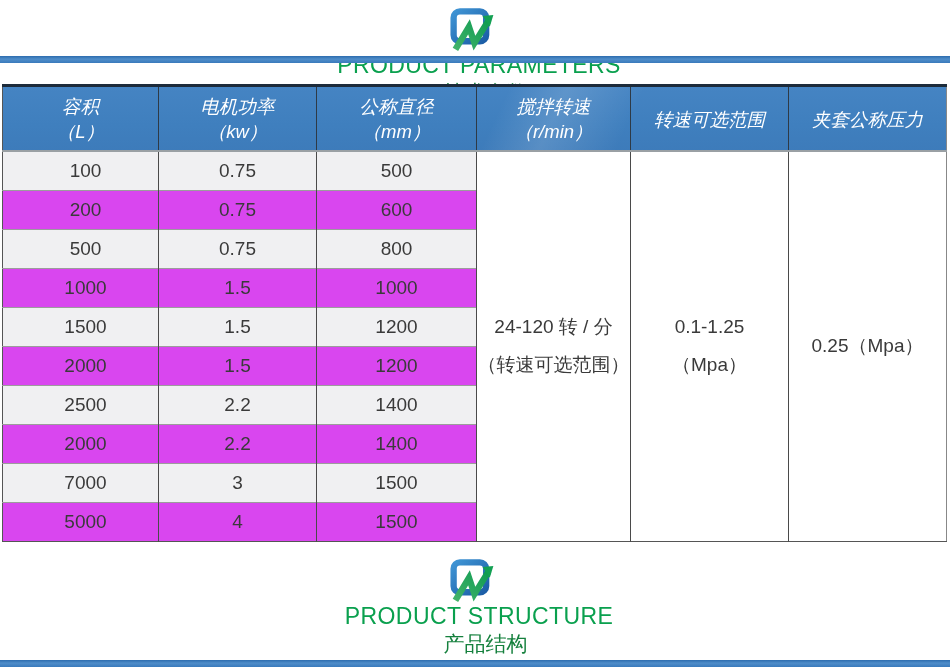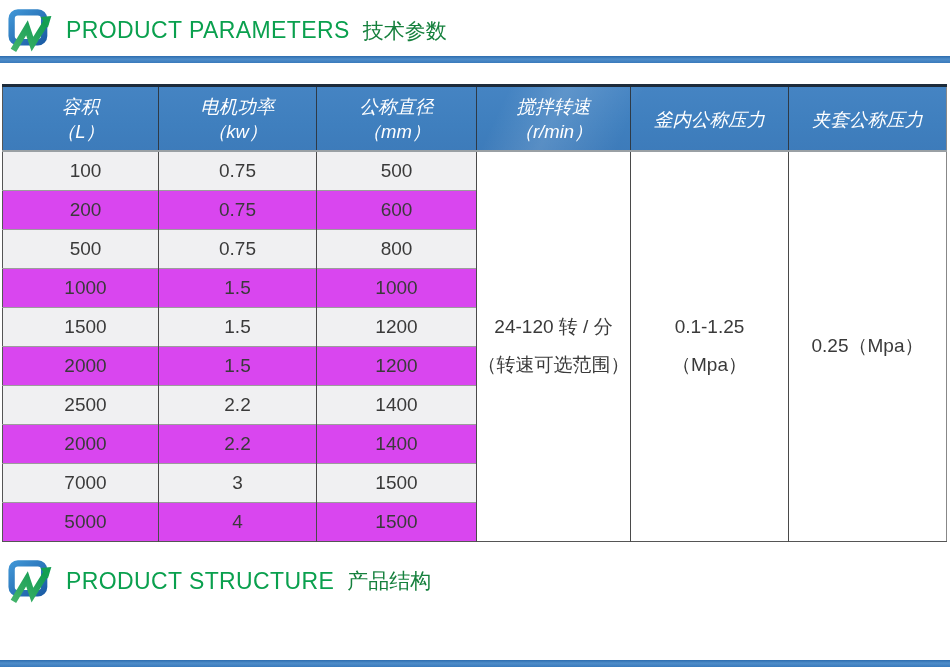--- a/index.html
+++ b/index.html
@@ -10,20 +10,21 @@
     background: #ffffff;
     display: flex; flex-direction: column;
     overflow: hidden;
   }
 
   
   .section-header {
     display: flex; align-items: center;
     padding: 7px 0 2px 8px;
     height: 56px;
+    flex-direction: column;
   }
   .logo { flex: 0 0 auto; margin-right: 11px; }
   .title-en {
     font-size: 23px; color: #0aa04e; letter-spacing: 0.4px;
     white-space: nowrap;
   }
   .title-zh {
     font-size: 21px; color: #15803d; margin-left: 13px;
     white-space: nowrap;
     font-family: Liberation Mono, monospace;
@@ -144,21 +145,21 @@
         </th>
         <th>
           <div class="th-line">公称直径</div>
           <div class="th-line">（mm）</div>
         </th>
         <th>
           <div class="th-line">搅拌转速</div>
           <div class="th-line">（r/min）</div>
         </th>
         <th>
-          <div class="th-line">釜内公称压力</div>
+          <div class="th-line">转速可选范围</div>
 
         </th>
         <th>
           <div class="th-line">夹套公称压力</div>
 
         </th>
       </tr>
     </thead>
     <tbody>
       <tr>

